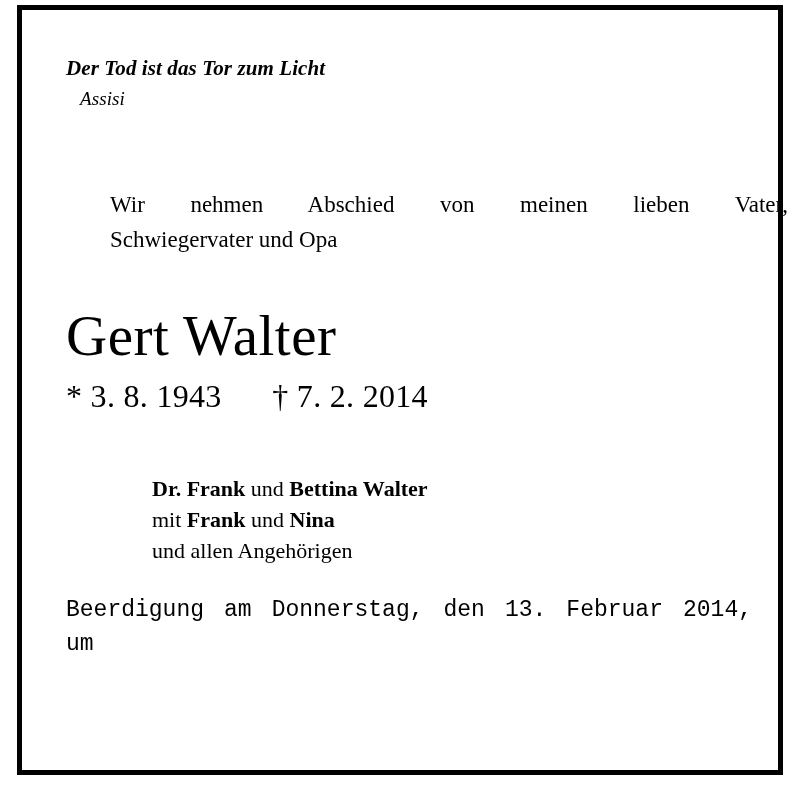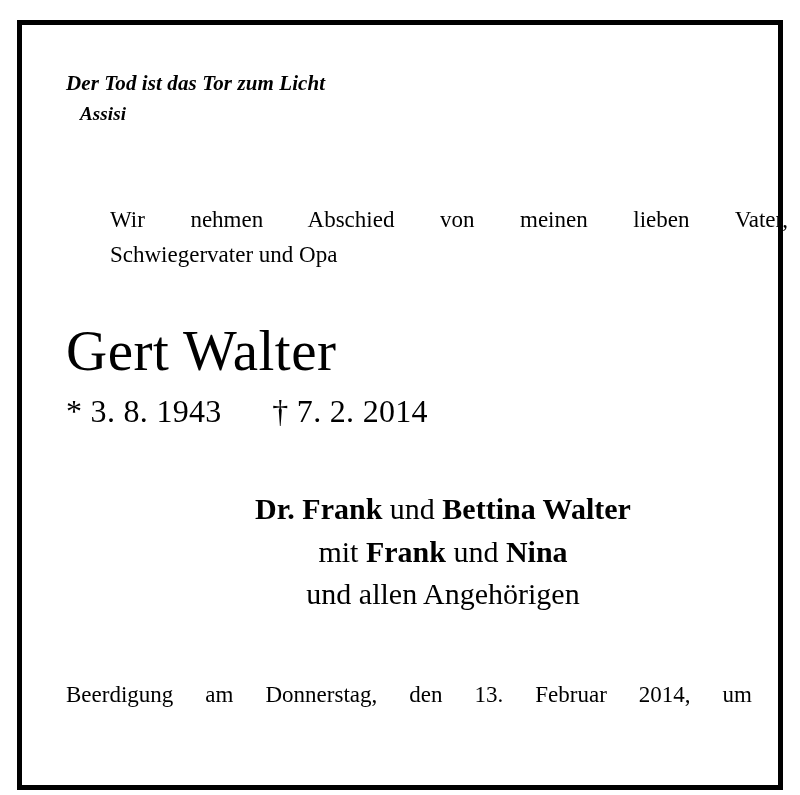--- a/index.html
+++ b/index.html
@@ -20,21 +20,21 @@
     width: 800px;
     height: 795px;
     box-sizing: border-box;
     background: #ffffff;
   }
 
   
   .notice-frame {
     position: absolute;
     left: 17px;
-    top: 20px;
+    top: 5px;
     width: 766px;
     height: 770px;
     box-sizing: border-box;
     border: 5px solid #000000;
     background: #ffffff;
   }
 
   .notice-inner {
     position: absolute;
     left: 0;
@@ -51,21 +51,21 @@
     font-weight: bold;
     font-size: 21px;
     line-height: 1.42;
     letter-spacing: 0.1px;
   }
   .epitaph-line {
     white-space: nowrap;
   }
   .epitaph-source {
     font-style: italic;
-    font-weight: bold;
+    font-weight: normal;
     font-size: 19px;
     padding-left: 14px;
     padding-top: 2px;
   }
 
   
   .intro {
     margin-top: 74px;
     font-size: 23px;
     line-height: 1.55;
@@ -102,35 +102,35 @@
     white-space: nowrap;
   }
   .date-gap {
     display: inline-block;
     width: 34px;
   }
 
   
   .survivors {
     margin-top: 58px;
-    text-align: center;
-    font-size: 30px;
+    font-size: 22px;
     line-height: 1.42;
     padding-left: 86px;
   }
   .survivors b {
     font-weight: bold;
   }
 
   
   .funeral {
-    margin-top: 62px;
+    margin-top: 26px;
     font-size: 23px;
     line-height: 1.5;
     width: 686px;
+    font-family: Liberation Mono, monospace;
   }
   .funeral-line1 {
     display: block;
     text-align: justify;
     text-align-last: justify;
   }
   .funeral-line2 {
     display: block;
   }
 </style>

